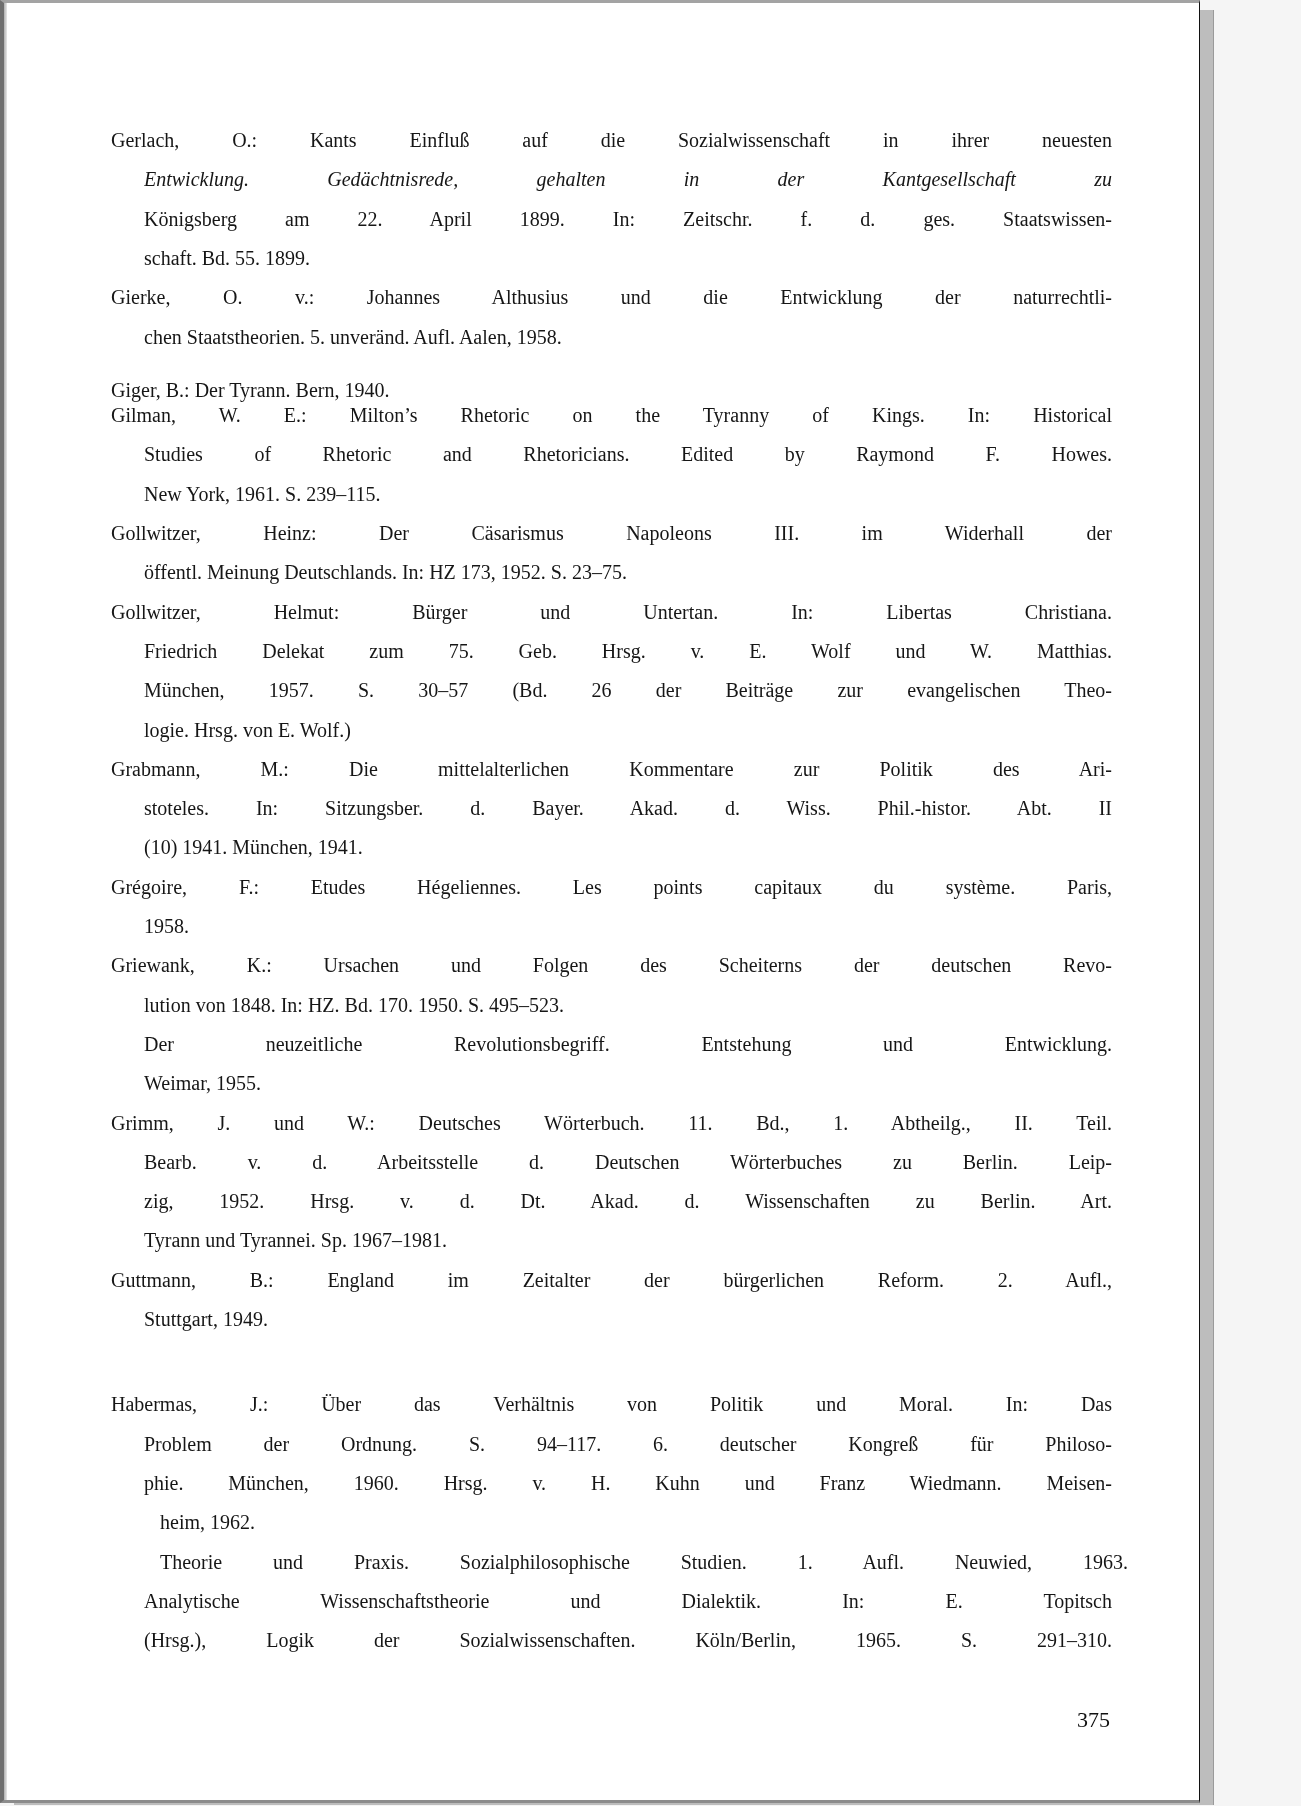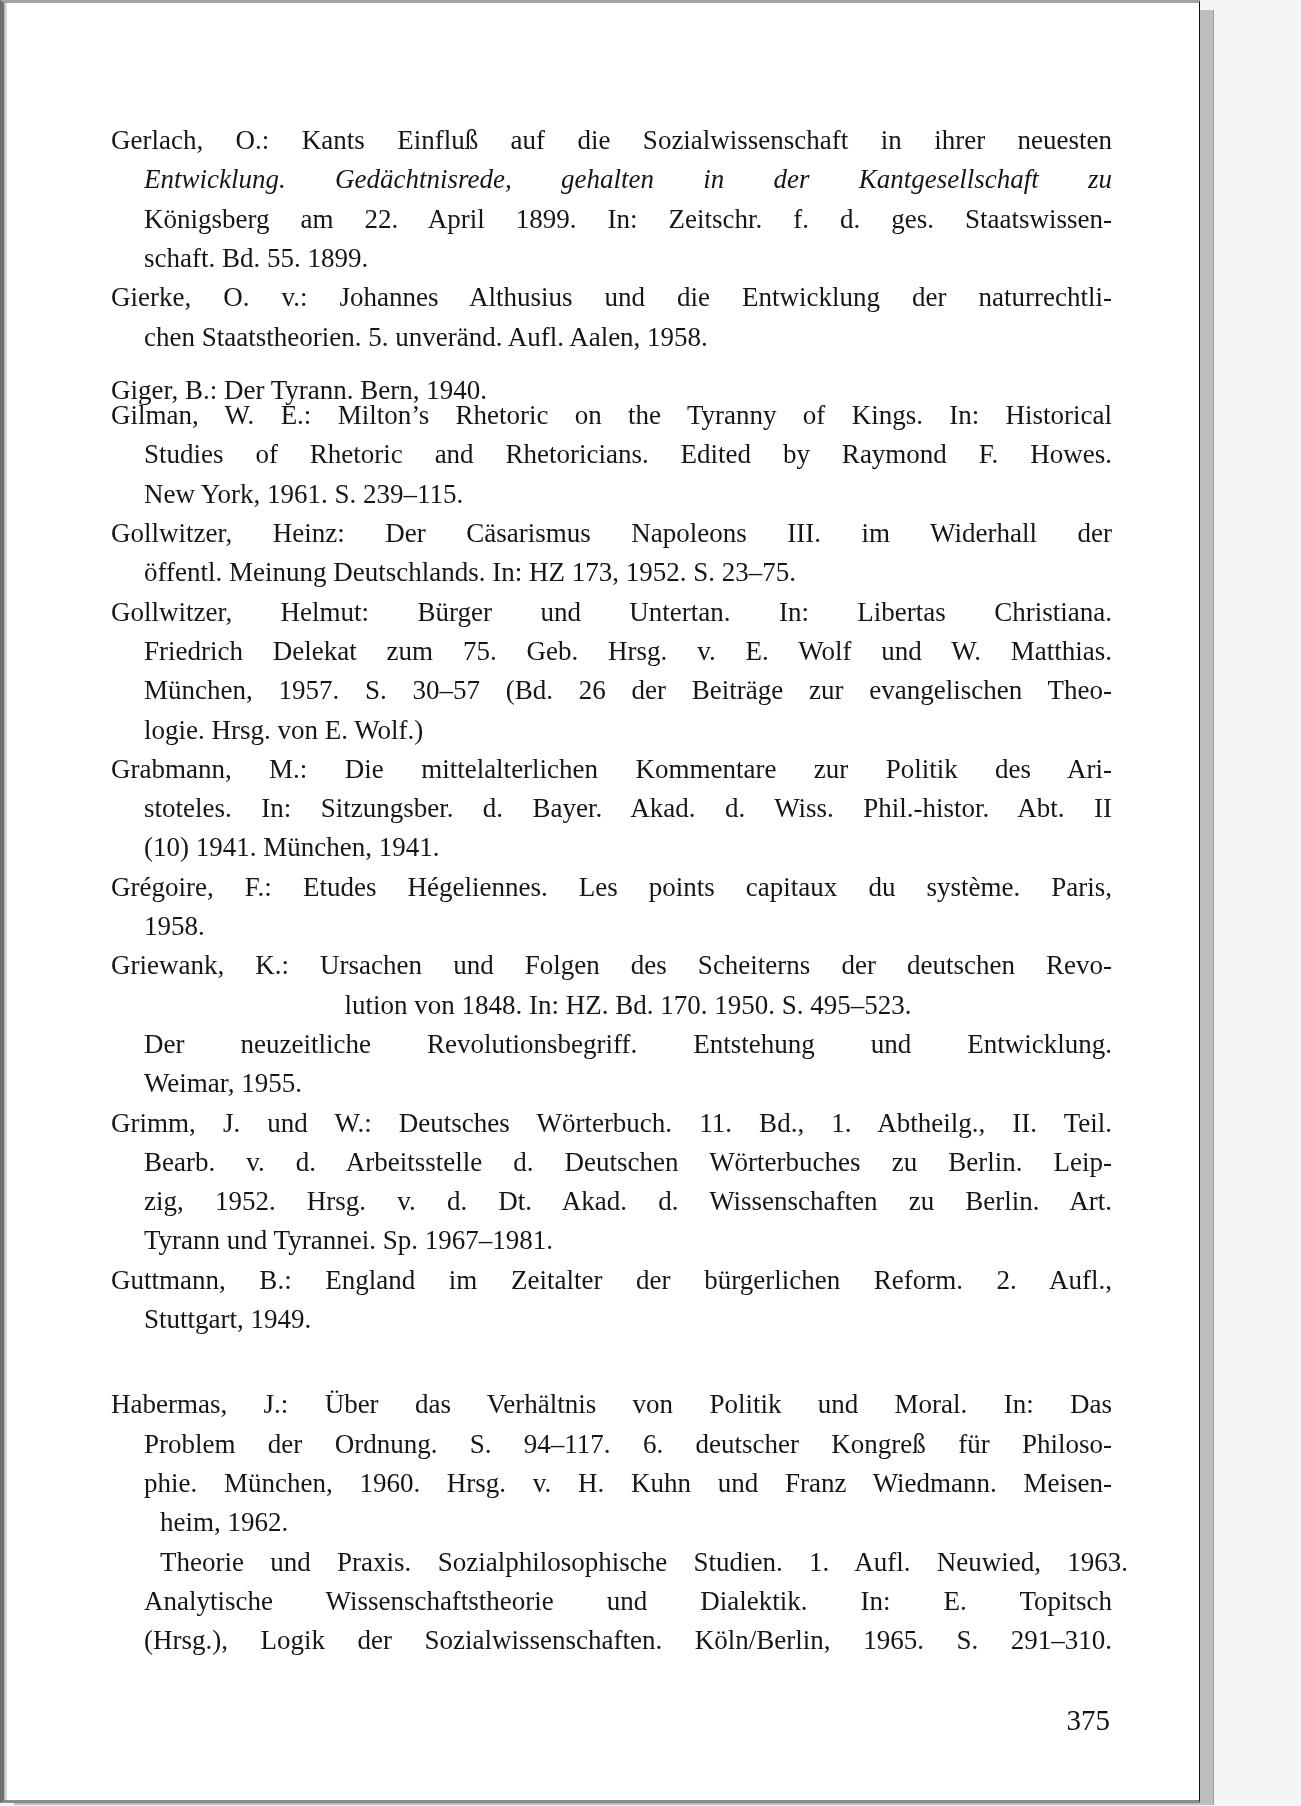--- a/index.html
+++ b/index.html
@@ -27,35 +27,35 @@
     border-bottom: 3px solid #8c8c8c;
   }
   .page::before {
     content: ""; position: absolute; left: 0; top: 0;
     width: 3px; height: 100%;
     background: linear-gradient(to right, #b0b0b0, #e8e8e8);
   }
   .line {
     position: absolute;
     height: 36px;
-    font-size: 27px;
+    font-size: 20px;
     line-height: 36px;
     white-space: nowrap;
   }
   .line.just {
     text-align: justify;
     text-align-last: justify;
     white-space: normal;
     overflow: hidden;
   }
   .page-number {
     position: absolute;
     left: 1062px; top: 1704px;
     width: 44px;
-    font-size: 29px;
+    font-size: 22px;
     line-height: 26px;
     text-align: right;
     font-family: "Liberation Serif", serif;
     color: #111;
   }
 </style>
 </head>
 <body>
 
 <div class="page-shadow"></div>
@@ -93,21 +93,21 @@
         <div class="line just" style="left: 107px; width: 1001px; top: 747.8px;">Grabmann, M.: Die mittelalterlichen Kommentare zur Politik des Ari-</div>
         <div class="line just" style="left: 140px; width: 968px; top: 787.1px;">stoteles. In: Sitzungsber. d. Bayer. Akad. d. Wiss. Phil.-histor. Abt. II</div>
         <div class="line" style="left: 140px; width: 968px; top: 826.4px;">(10) 1941. München, 1941.</div>
       </div>
       <div>
         <div class="line just" style="left: 107px; width: 1001px; top: 865.7px;">Grégoire, F.: Etudes Hégeliennes. Les points capitaux du système. Paris,</div>
         <div class="line" style="left: 140px; width: 968px; top: 905px;">1958.</div>
       </div>
       <div>
         <div class="line just" style="left: 107px; width: 1001px; top: 944.3px;">Griewank, K.: Ursachen und Folgen des Scheiterns der deutschen Revo-</div>
-        <div class="line" style="left: 140px; width: 968px; top: 983.6px; text-align: center;">lution von 1848. In: HZ. Bd. 170. 1950. S. 495–523.</div>
+        <div class="line" style="left: 140px; width: 968px; top: 983.6px;">lution von 1848. In: HZ. Bd. 170. 1950. S. 495–523.</div>
         <div class="line just" style="left: 140px; width: 968px; top: 1022.9px;">Der neuzeitliche Revolutionsbegriff. Entstehung und Entwicklung.</div>
         <div class="line" style="left: 140px; width: 968px; top: 1062.2px;">Weimar, 1955.</div>
       </div>
       <div>
         <div class="line just" style="left: 107px; width: 1001px; top: 1101.5px;">Grimm, J. und W.: Deutsches Wörterbuch. 11. Bd., 1. Abtheilg., II. Teil.</div>
         <div class="line just" style="left: 140px; width: 968px; top: 1140.8px;">Bearb. v. d. Arbeitsstelle d. Deutschen Wörterbuches zu Berlin. Leip-</div>
         <div class="line just" style="left: 140px; width: 968px; top: 1180.1px;">zig, 1952. Hrsg. v. d. Dt. Akad. d. Wissenschaften zu Berlin. Art.</div>
         <div class="line" style="left: 140px; width: 968px; top: 1219.4px;">Tyrann und Tyrannei. Sp. 1967–1981.</div>
       </div>
       <div>

